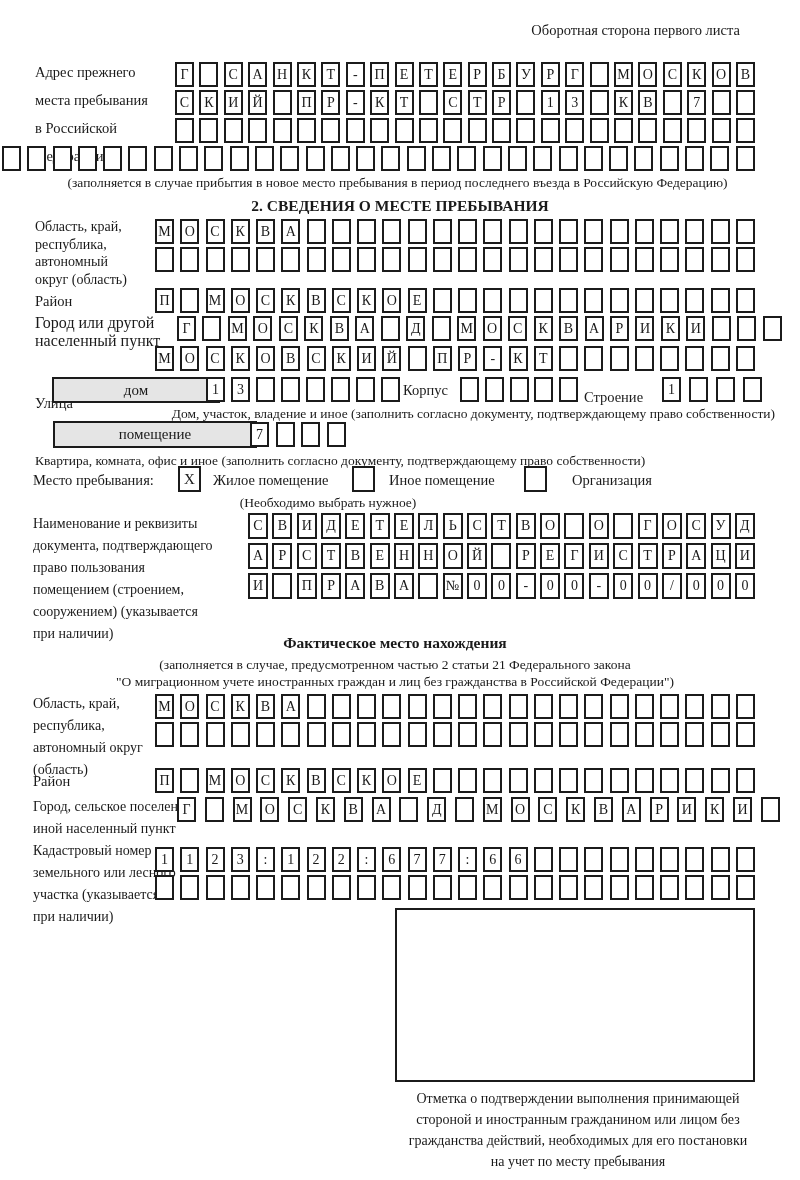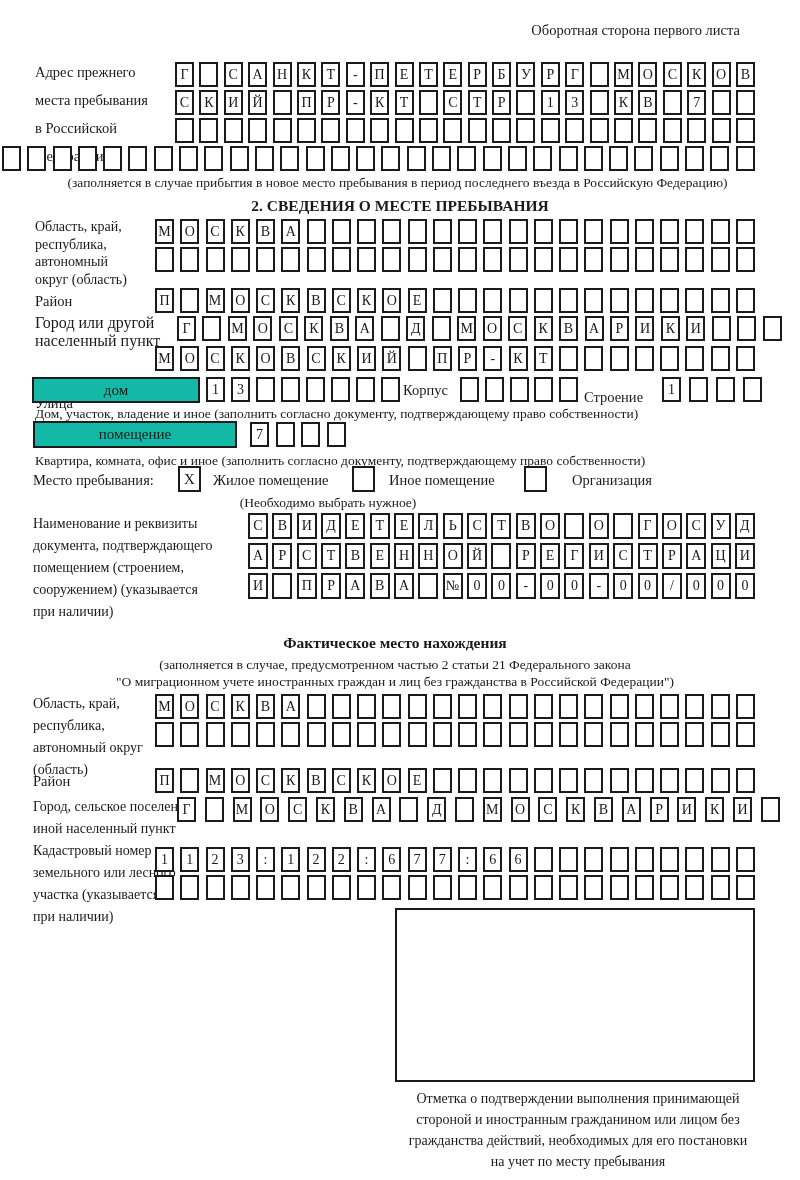--- a/index.html
+++ b/index.html
@@ -10,22 +10,22 @@
   .lbl-tight{position:absolute;font-size:13.5px;line-height:17.5px;}
   .lbl-med{position:absolute;font-size:13.5px;line-height:22px;}
   .inline-lbl{position:absolute;font-size:14.5px;line-height:18px;}
   .title{position:absolute;font-weight:bold;font-size:15.5px;text-align:center;}
   .note{position:absolute;font-size:13.5px;text-align:center;}
   .boxrow{position:absolute;display:flex;justify-content:space-between;}
   .cbox{flex:0 0 19px;height:25px;border:2px solid #1b1b1b;box-sizing:border-box;
         display:flex;align-items:center;justify-content:center;
         font-size:14px;background:#fff;}
   .boxrow.tall .cbox{height:26px;flex-basis:20px;}
-  .fieldrect{position:absolute;border:2px solid #1b1b1b;box-sizing:border-box;background:#14b8a6;
-        display:flex;align-items:center;justify-content:center;font-size:15px;}
+  .fieldrect{position:absolute;border:2px solid #1b1b1b;box-sizing:border-box;background:#e5e5e5;
+        display:flex;align-items:center;justify-content:center;font-size:15px;margin-left:20px;}
   .chk{position:absolute;width:23px;height:26px;border:2px solid #1b1b1b;box-sizing:border-box;
         display:flex;align-items:center;justify-content:center;font-size:15px;background:#fff;}
   .stampbox{position:absolute;border:2px solid #1b1b1b;box-sizing:border-box;background:#fff;}
   .stampnote{position:absolute;font-size:14px;line-height:21px;text-align:center;}
 </style>
 </head>
 <body>
 
 <div class="page">
 
@@ -316,21 +316,21 @@
       <span class="cbox"></span>
       <span class="cbox"></span>
     </div>
   <div class="inline-lbl" style="left:584px;top:381px;margin-top:7px;">Строение</div>
   <div class="boxrow" style="left:662px;top:377px;width:100px;">
       <span class="cbox">1</span>
       <span class="cbox"></span>
       <span class="cbox"></span>
       <span class="cbox"></span>
     </div>
-  <div class="note" style="left:35px;top:406px;width:740px;text-align:left;">Дом, участок, владение и иное (заполнить согласно документу, подтверждающему право собственности)</div>
+  <div class="note" style="left:35px;top:406px;width:740px;text-align:right;">Дом, участок, владение и иное (заполнить согласно документу, подтверждающему право собственности)</div>
 
   <div class="fieldrect" style="left:33px;top:421px;width:204px;height:27px;">помещение</div>
   <div class="boxrow" style="left:250px;top:422px;width:96px;">
       <span class="cbox">7</span>
       <span class="cbox"></span>
       <span class="cbox"></span>
       <span class="cbox"></span>
     </div>
   <div class="note" style="left:35px;top:453px;width:740px;text-align:left;">Квартира, комната, офис и иное (заполнить согласно документу, подтверждающему право собственности)</div>
 
@@ -339,20 +339,21 @@
   <div class="inline-lbl" style="left:213px;top:471px;">Жилое помещение</div>
   <div class="chk" style="left:352px;top:466px;"></div>
   <div class="inline-lbl" style="left:389px;top:471px;">Иное помещение</div>
   <div class="chk" style="left:524px;top:466px;"></div>
   <div class="inline-lbl" style="left:572px;top:471px;">Организация</div>
   <div class="note" style="left:128px;top:495px;width:400px;">(Необходимо выбрать нужное)</div>
 
   <div class="lbl-med" style="left:33px;top:513px;font-size:14px;">
       <div>Наименование и реквизиты</div>
       <div>документа, подтверждающего</div>
+      <div>право пользования</div>
       <div>помещением (строением,</div>
       <div>сооружением) (указывается</div>
       <div>при наличии)</div>
     </div>
   <div class="boxrow tall" style="left:248px;top:513px;width:507px;">
       <span class="cbox">С</span>
       <span class="cbox">В</span>
       <span class="cbox">И</span>
       <span class="cbox">Д</span>
       <span class="cbox">Е</span>

